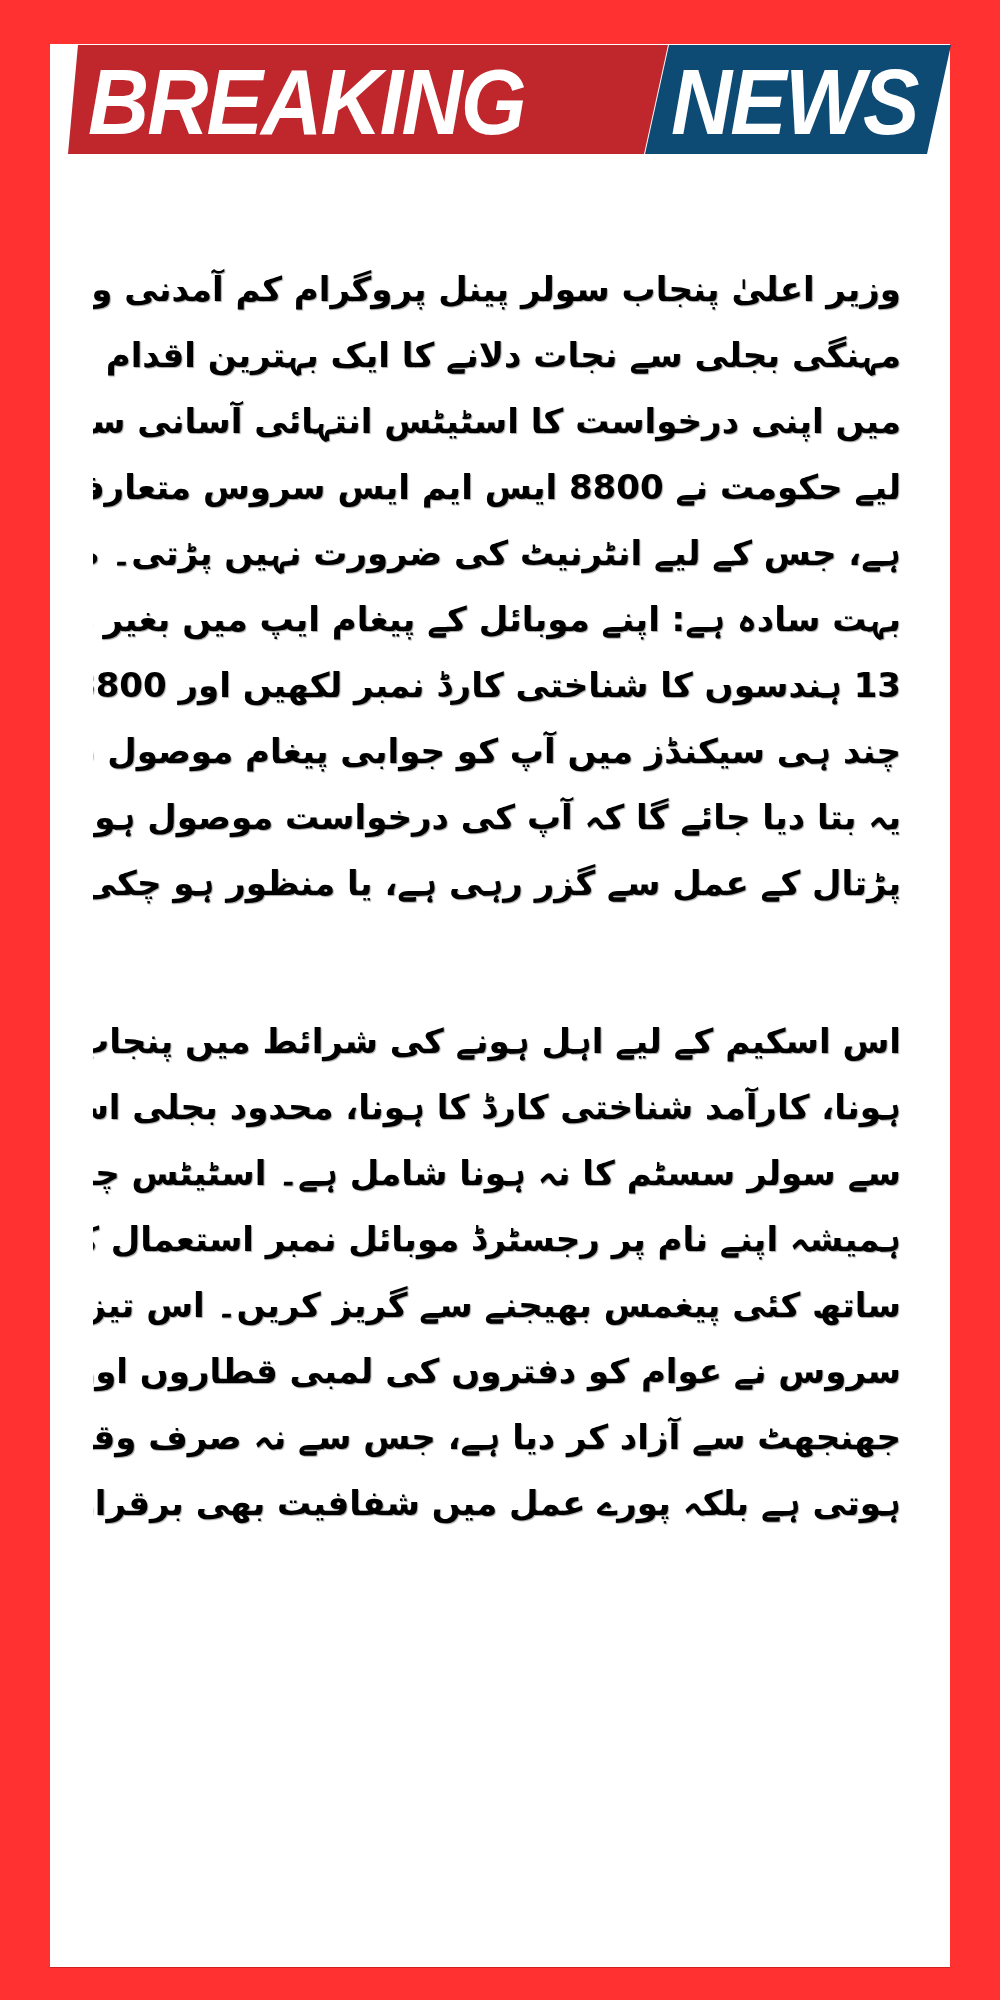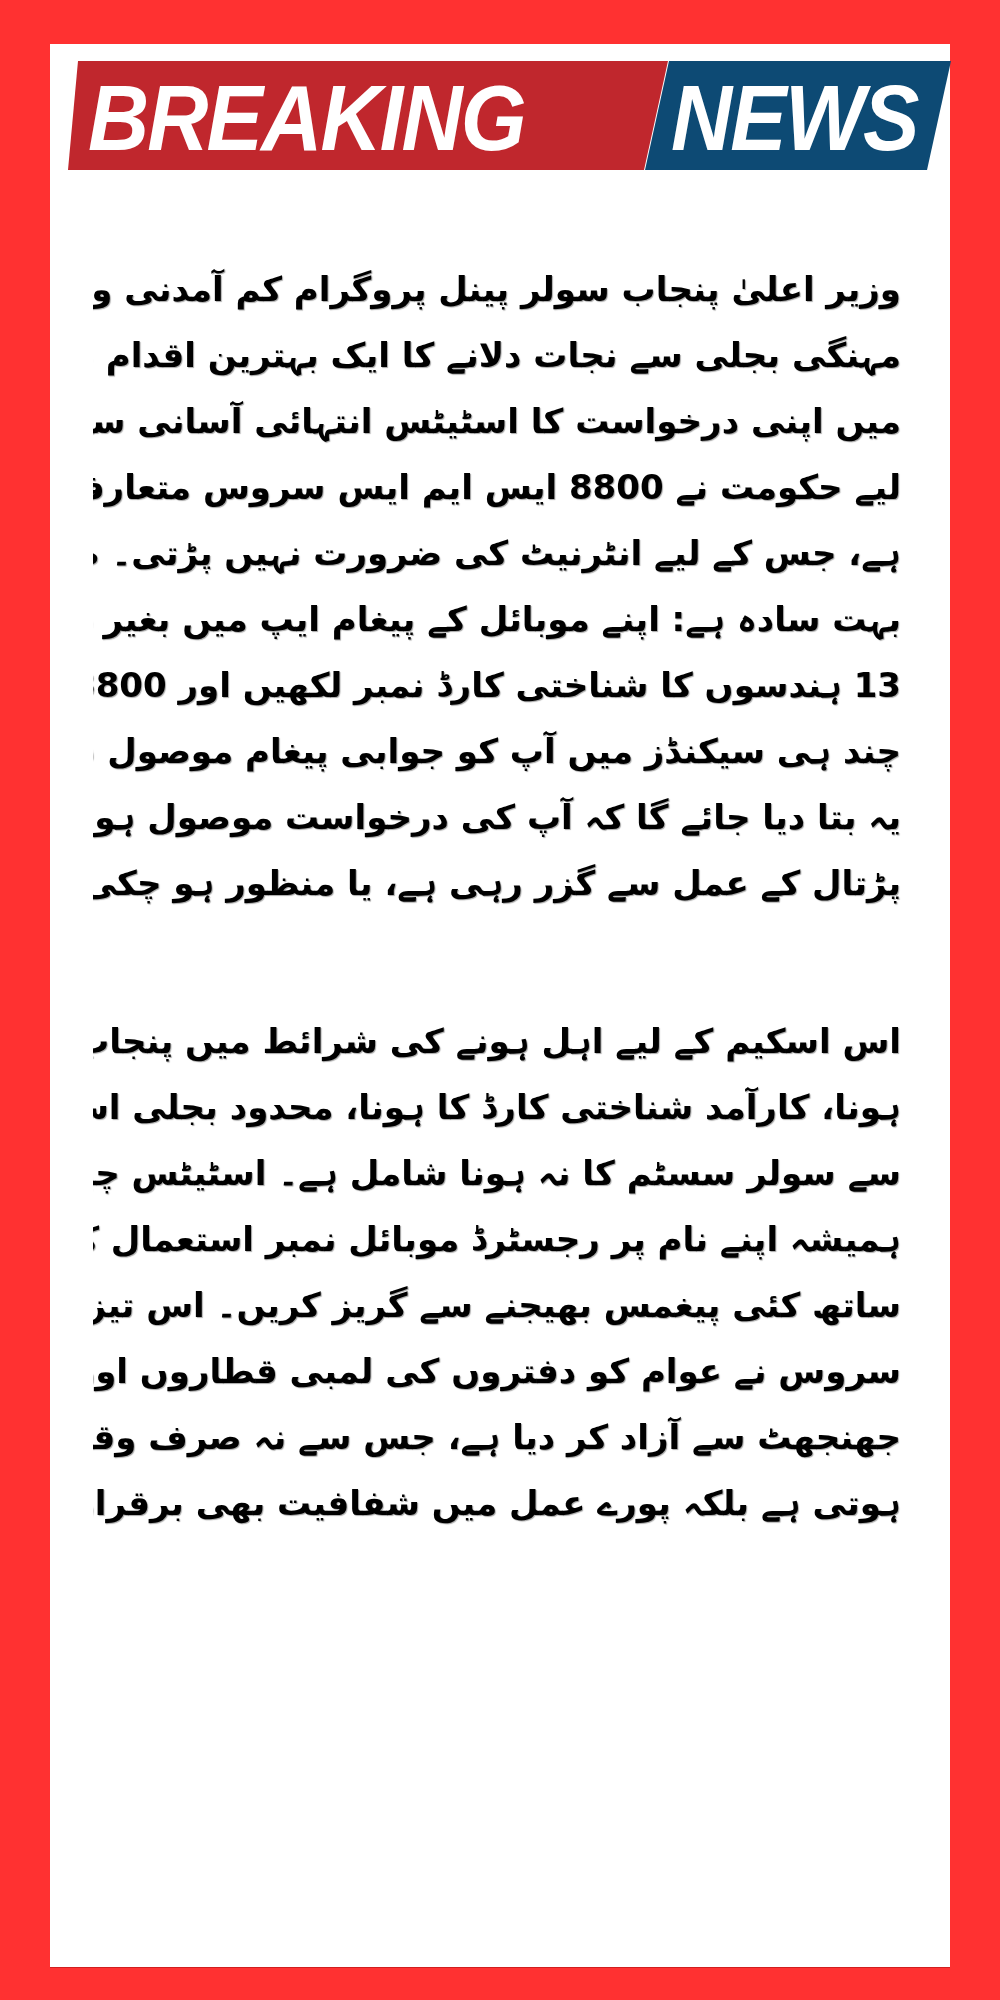--- a/index.html
+++ b/index.html
@@ -19,21 +19,21 @@
       left: 50px;
       top: 44px;
       width: 900px;
       height: 1923px;
       background: #ffffff;
       box-shadow: 0 1px 0 rgba(120,0,0,0.35);
     }
     .banner {
       position: absolute;
       left: 18px;
-      top: 17px;
+      top: 1px;
       width: 885px;
       height: 109px;
     }
     .banner-red {
       position: absolute;
       left: 0;
       top: 0;
       width: 600px;
       height: 109px;
       background: #c0272d;

